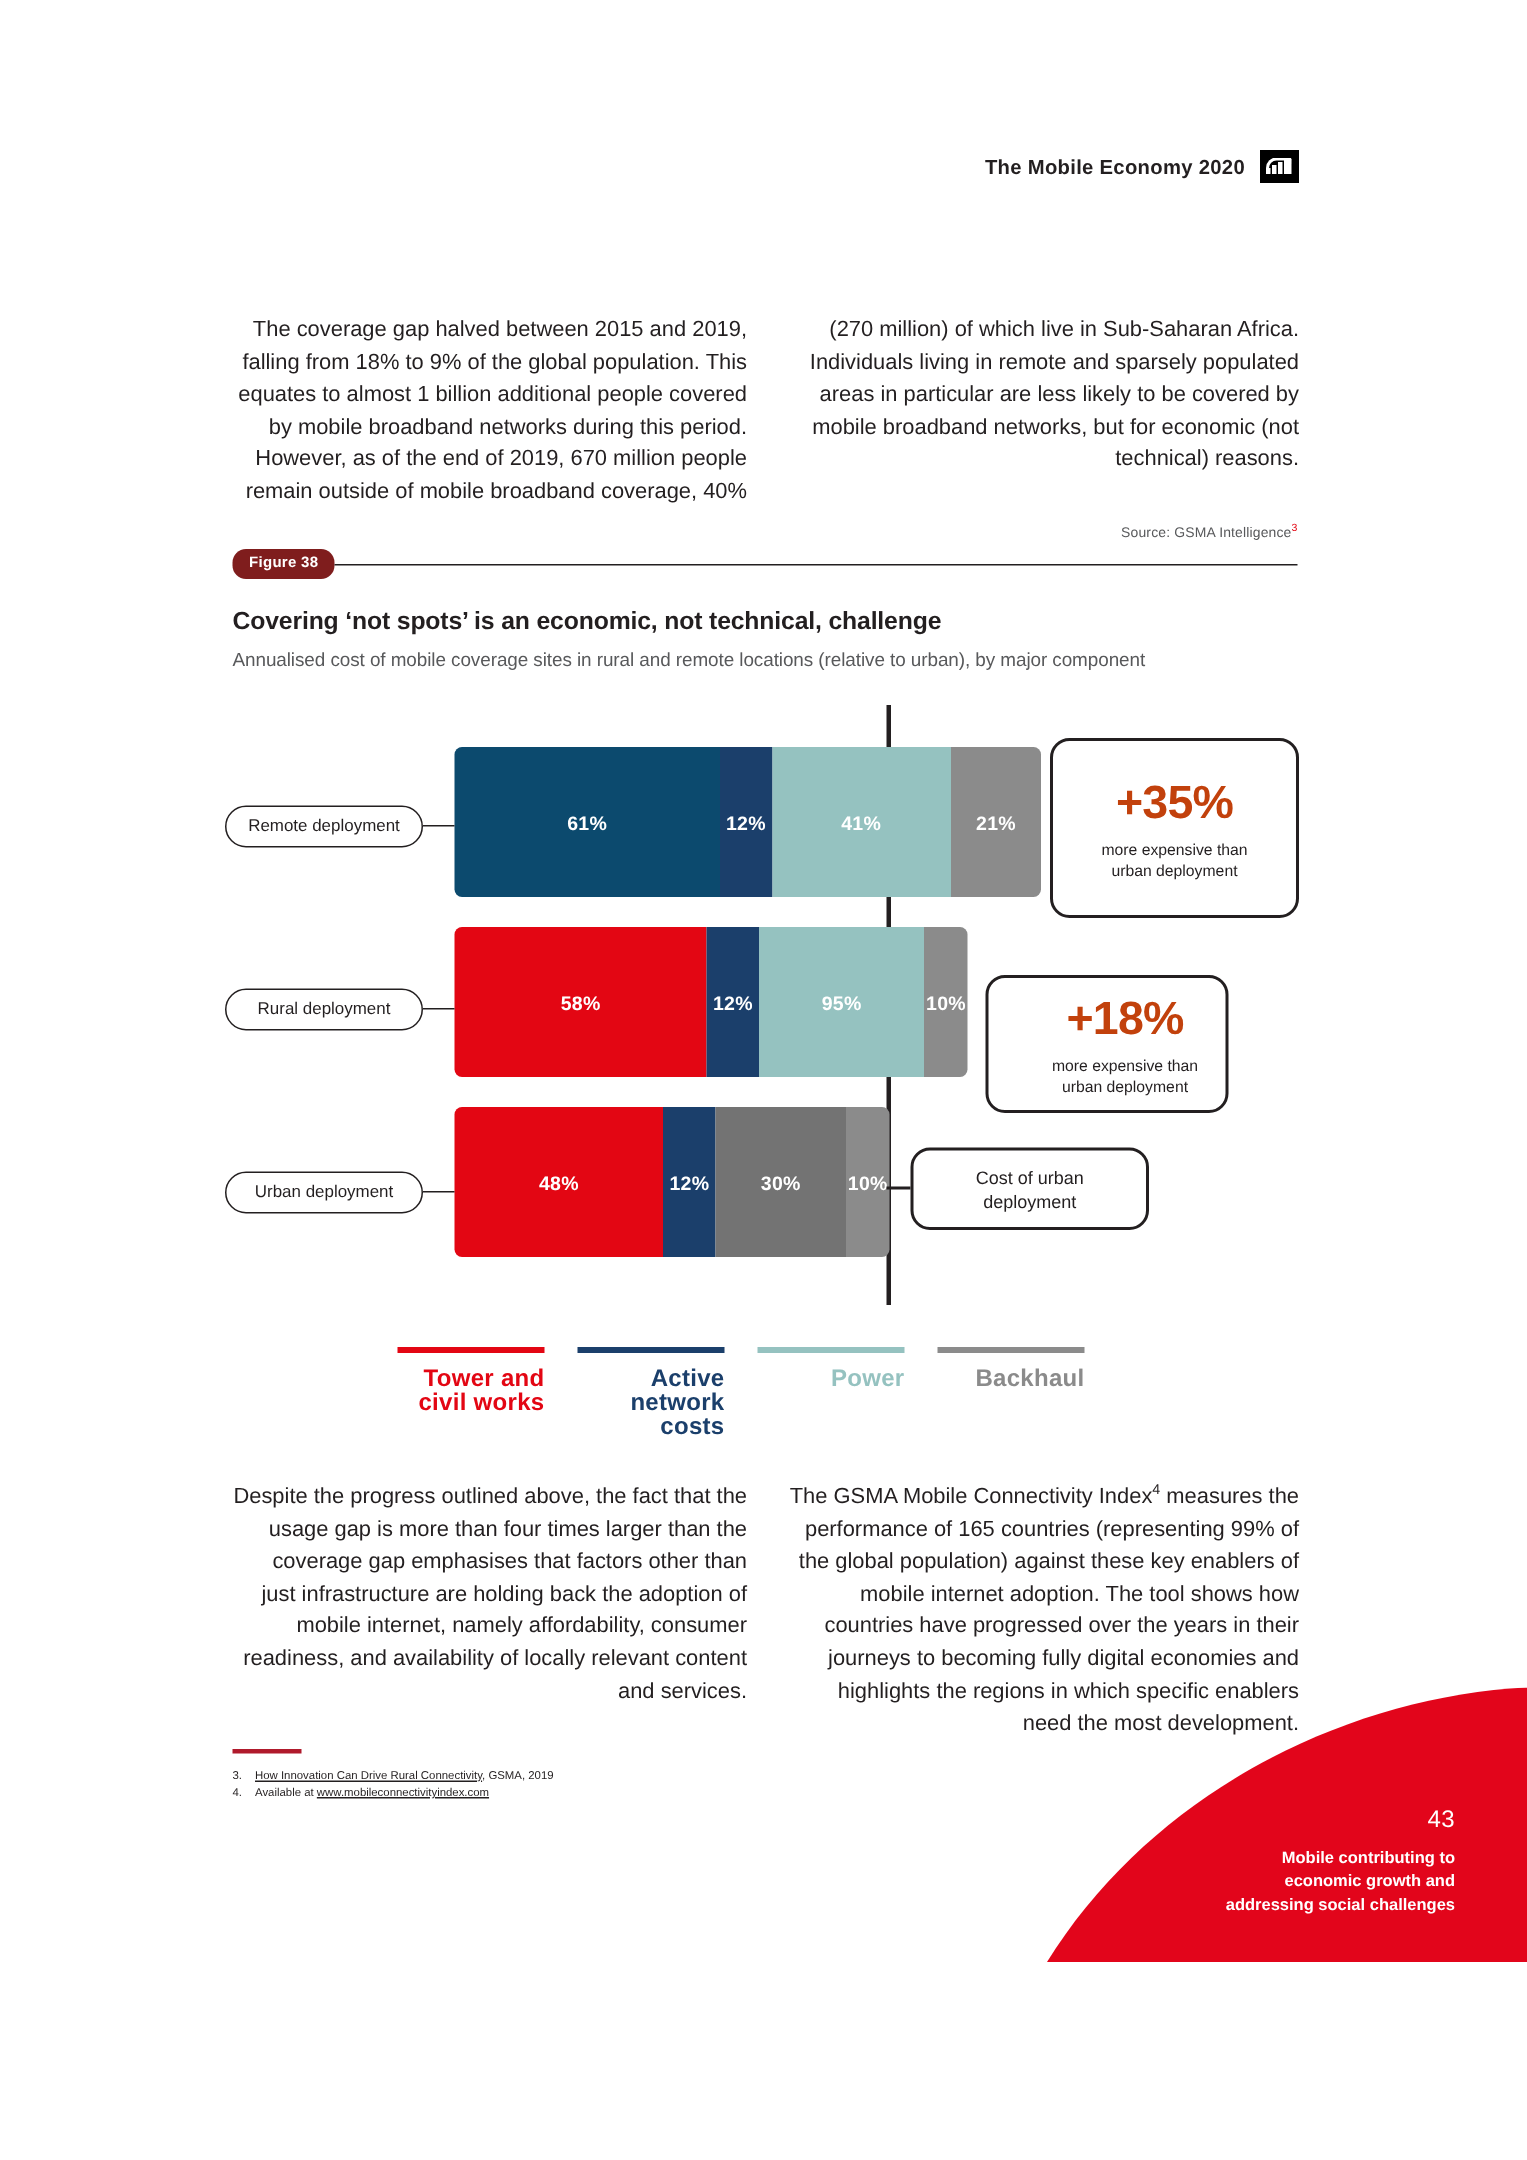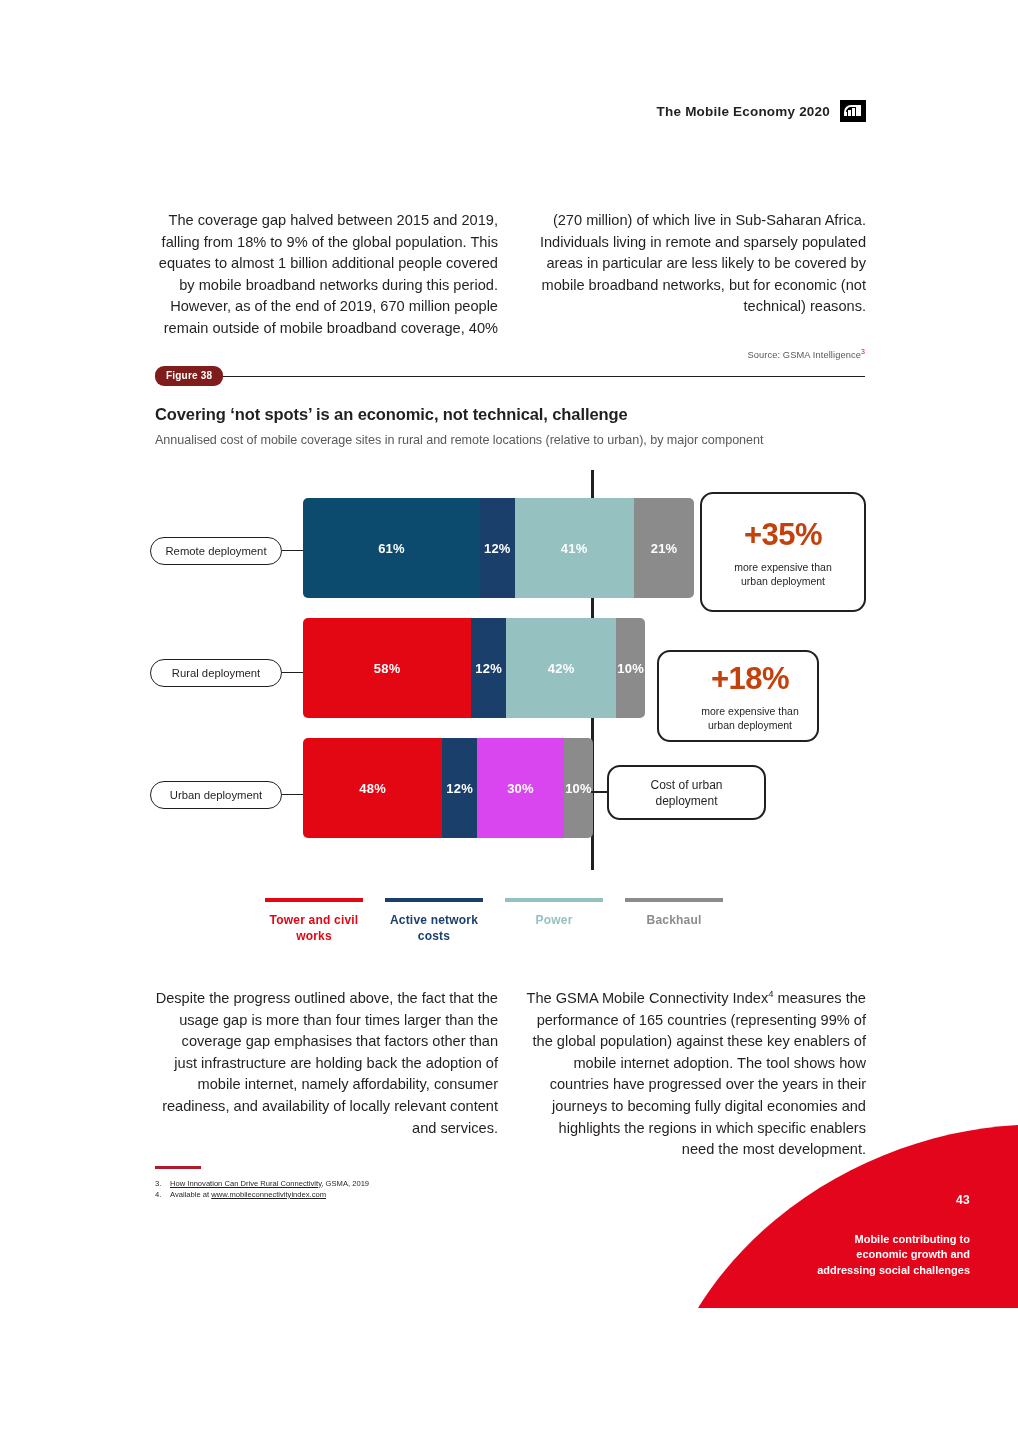--- a/index.html
+++ b/index.html
@@ -115,41 +115,41 @@
   .callout-connector {
     position: absolute; width: 16px; height: 2.4px; background: #231f20;
   }
   #cconn-urban { left: 591px; top: 791px; }
 
   
   .legend { position: absolute; left: 265px; top: 898px; width: 480px; display: flex; }
   .legend-item { width: 103px; margin-right: 22px; text-align: center; }
   .legend-swatch { height: 4px; width: 100%; }
   .legend-label {
-    margin-top: 10px; font-size: 12px; font-weight: bold;
-    line-height: 16px; letter-spacing: .2px;
+    margin-top: 10px; font-size: 16px; font-weight: bold;
+    line-height: 16px; letter-spacing: .2px; text-align: right;
   }
 
   
   .footnotes { position: absolute; left: 155px; top: 1166px; width: 400px; }
   .fn-rule { width: 46px; height: 2.5px; background: #b01a2c; margin-bottom: 9px; }
   .fn-line {
     font-size: 7.6px; color: #231f20; line-height: 11.5px;
     display: flex; gap: 6px;
   }
   .fn-num { width: 9px; flex: none; }
   .fn-link { text-decoration: underline; }
 
   
   .corner { position: absolute; right: 0; bottom: 132px; width: 320px; height: 183px; }
   .corner svg { display: block; }
   .corner-text {
     position: absolute; right: 48px; bottom: 30px; text-align: right; color: #fff;
   }
-  .corner-num { font-size: 12px; font-weight: bold; margin-bottom: 25px; letter-spacing: .3px; }
+  .corner-num { font-size: 16px; font-weight: normal; margin-bottom: 9px; letter-spacing: .3px; }
   .corner-cap { font-size: 11px; line-height: 15.5px; font-weight: bold; }
 </style>
 </head>
 <body>
 
 <div class="page">
 
   <div class="header">
     <div class="header-title">The Mobile Economy 2020</div>
     <div class="header-logo">
@@ -187,28 +187,28 @@
     <div class="bar-row" id="bar-remote">
       <div class="seg" style="width: 176.9px; background: #0c4a6e;">61%</div>
       <div class="seg" style="width: 34.8px; background: rgb(27, 63, 107);">12%</div>
       <div class="seg" style="width: 118.9px; background: rgb(149, 194, 192);">41%</div>
       <div class="seg" style="width: 60.9px; background: rgb(139, 139, 139);">21%</div>
     </div>
 
     <div class="bar-row" id="bar-rural">
       <div class="seg" style="width: 168.2px; background: rgb(227, 6, 19);">58%</div>
       <div class="seg" style="width: 34.8px; background: rgb(27, 63, 107);">12%</div>
-      <div class="seg" style="width: 110.2px; background: rgb(149, 194, 192);">42%</div>
+      <div class="seg" style="width: 110.2px; background: rgb(149, 194, 192);">95%</div>
       <div class="seg" style="width: 29px; background: rgb(139, 139, 139);">10%</div>
     </div>
 
     <div class="bar-row" id="bar-urban">
       <div class="seg" style="width: 139.2px; background: rgb(227, 6, 19);">48%</div>
       <div class="seg" style="width: 34.8px; background: rgb(27, 63, 107);">12%</div>
-      <div class="seg" style="width: 87px; background: #d946ef;">30%</div>
+      <div class="seg" style="width: 87px; background: #737373;">30%</div>
       <div class="seg" style="width: 29px; background: rgb(139, 139, 139);">10%</div>
     </div>
 
     <div class="cat-pill" id="cat-remote">Remote deployment</div>
     <div class="cat-connector" id="conn-remote"></div>
     <div class="cat-pill" id="cat-rural">Rural deployment</div>
     <div class="cat-connector" id="conn-rural"></div>
     <div class="cat-pill" id="cat-urban">Urban deployment</div>
     <div class="cat-connector" id="conn-urban"></div>
 

